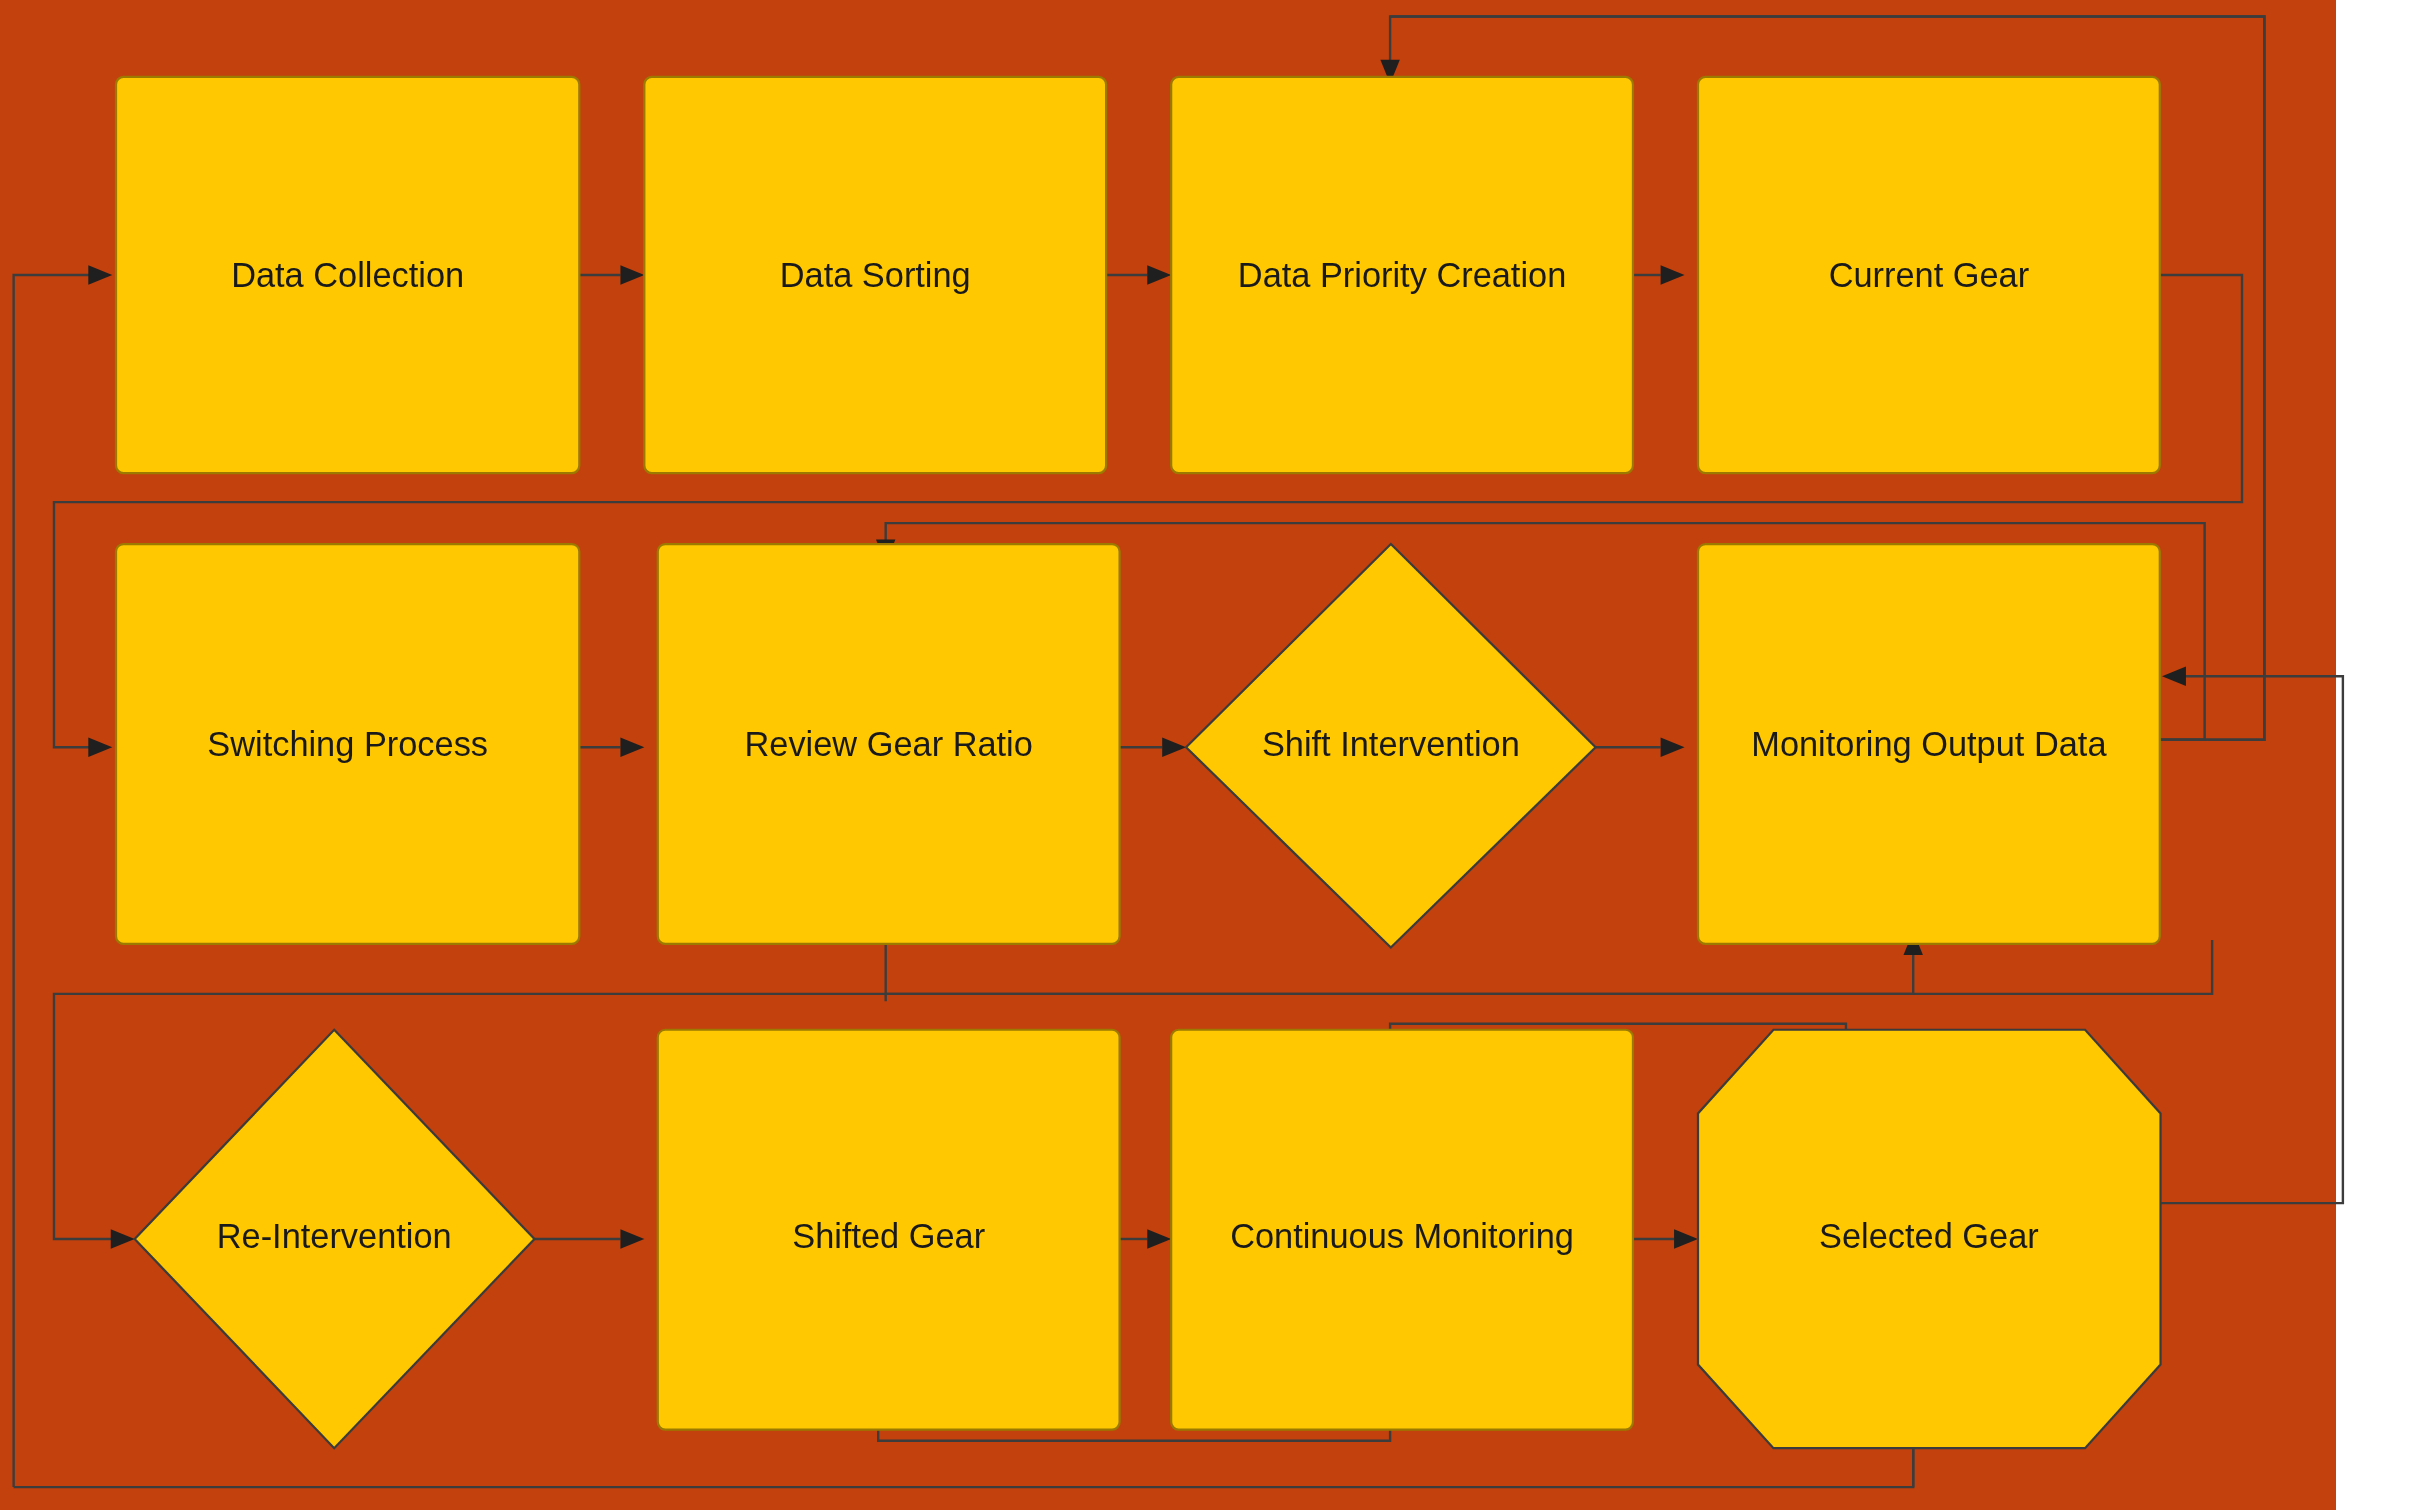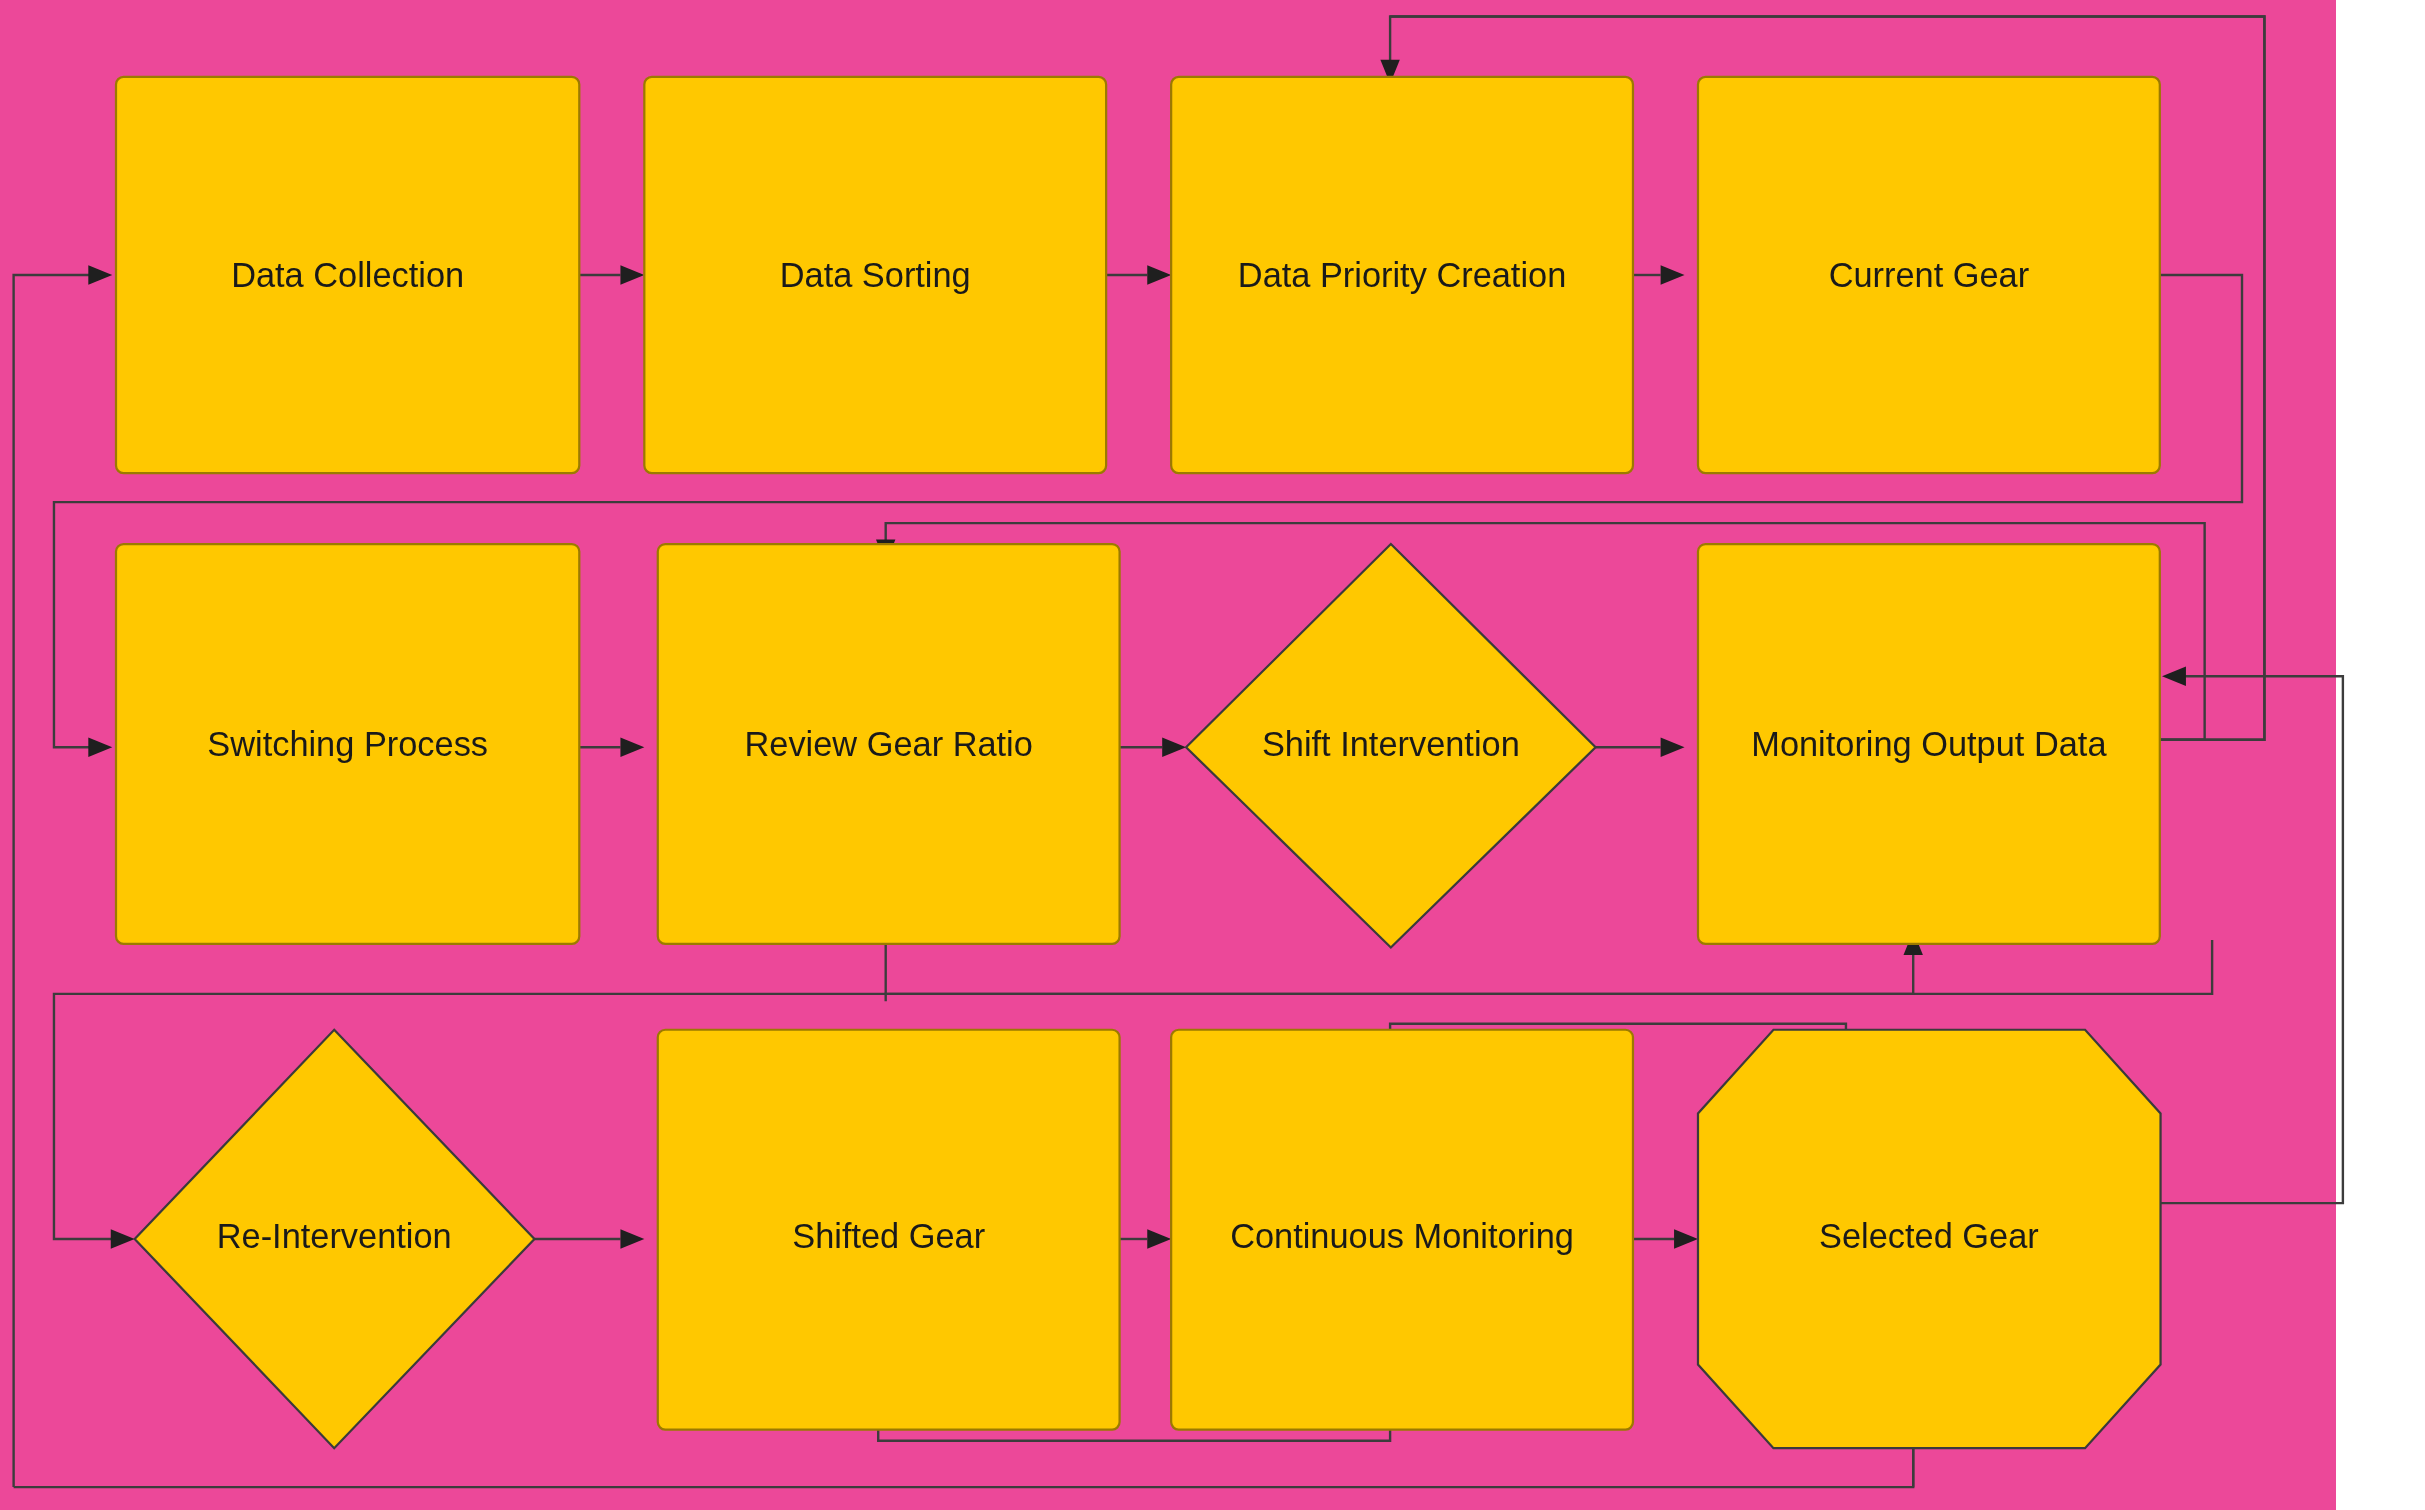--- a/index.html
+++ b/index.html
@@ -10,21 +10,21 @@
   body {
     width: 2426px;
     height: 1511px;
     font-family: "Liberation Sans", sans-serif;
     overflow: hidden;
   }
   #flowchart-root {
     position: relative;
     width: 2336px;
     height: 1511px;
-    background: #ec4899;
+    background: #c2410c;
   }
   svg.diagram-canvas {
     position: absolute;
     top: 0;
     left: 0;
     width: 2426px;
     height: 1511px;
     display: block;
   }
   .node-shape {

